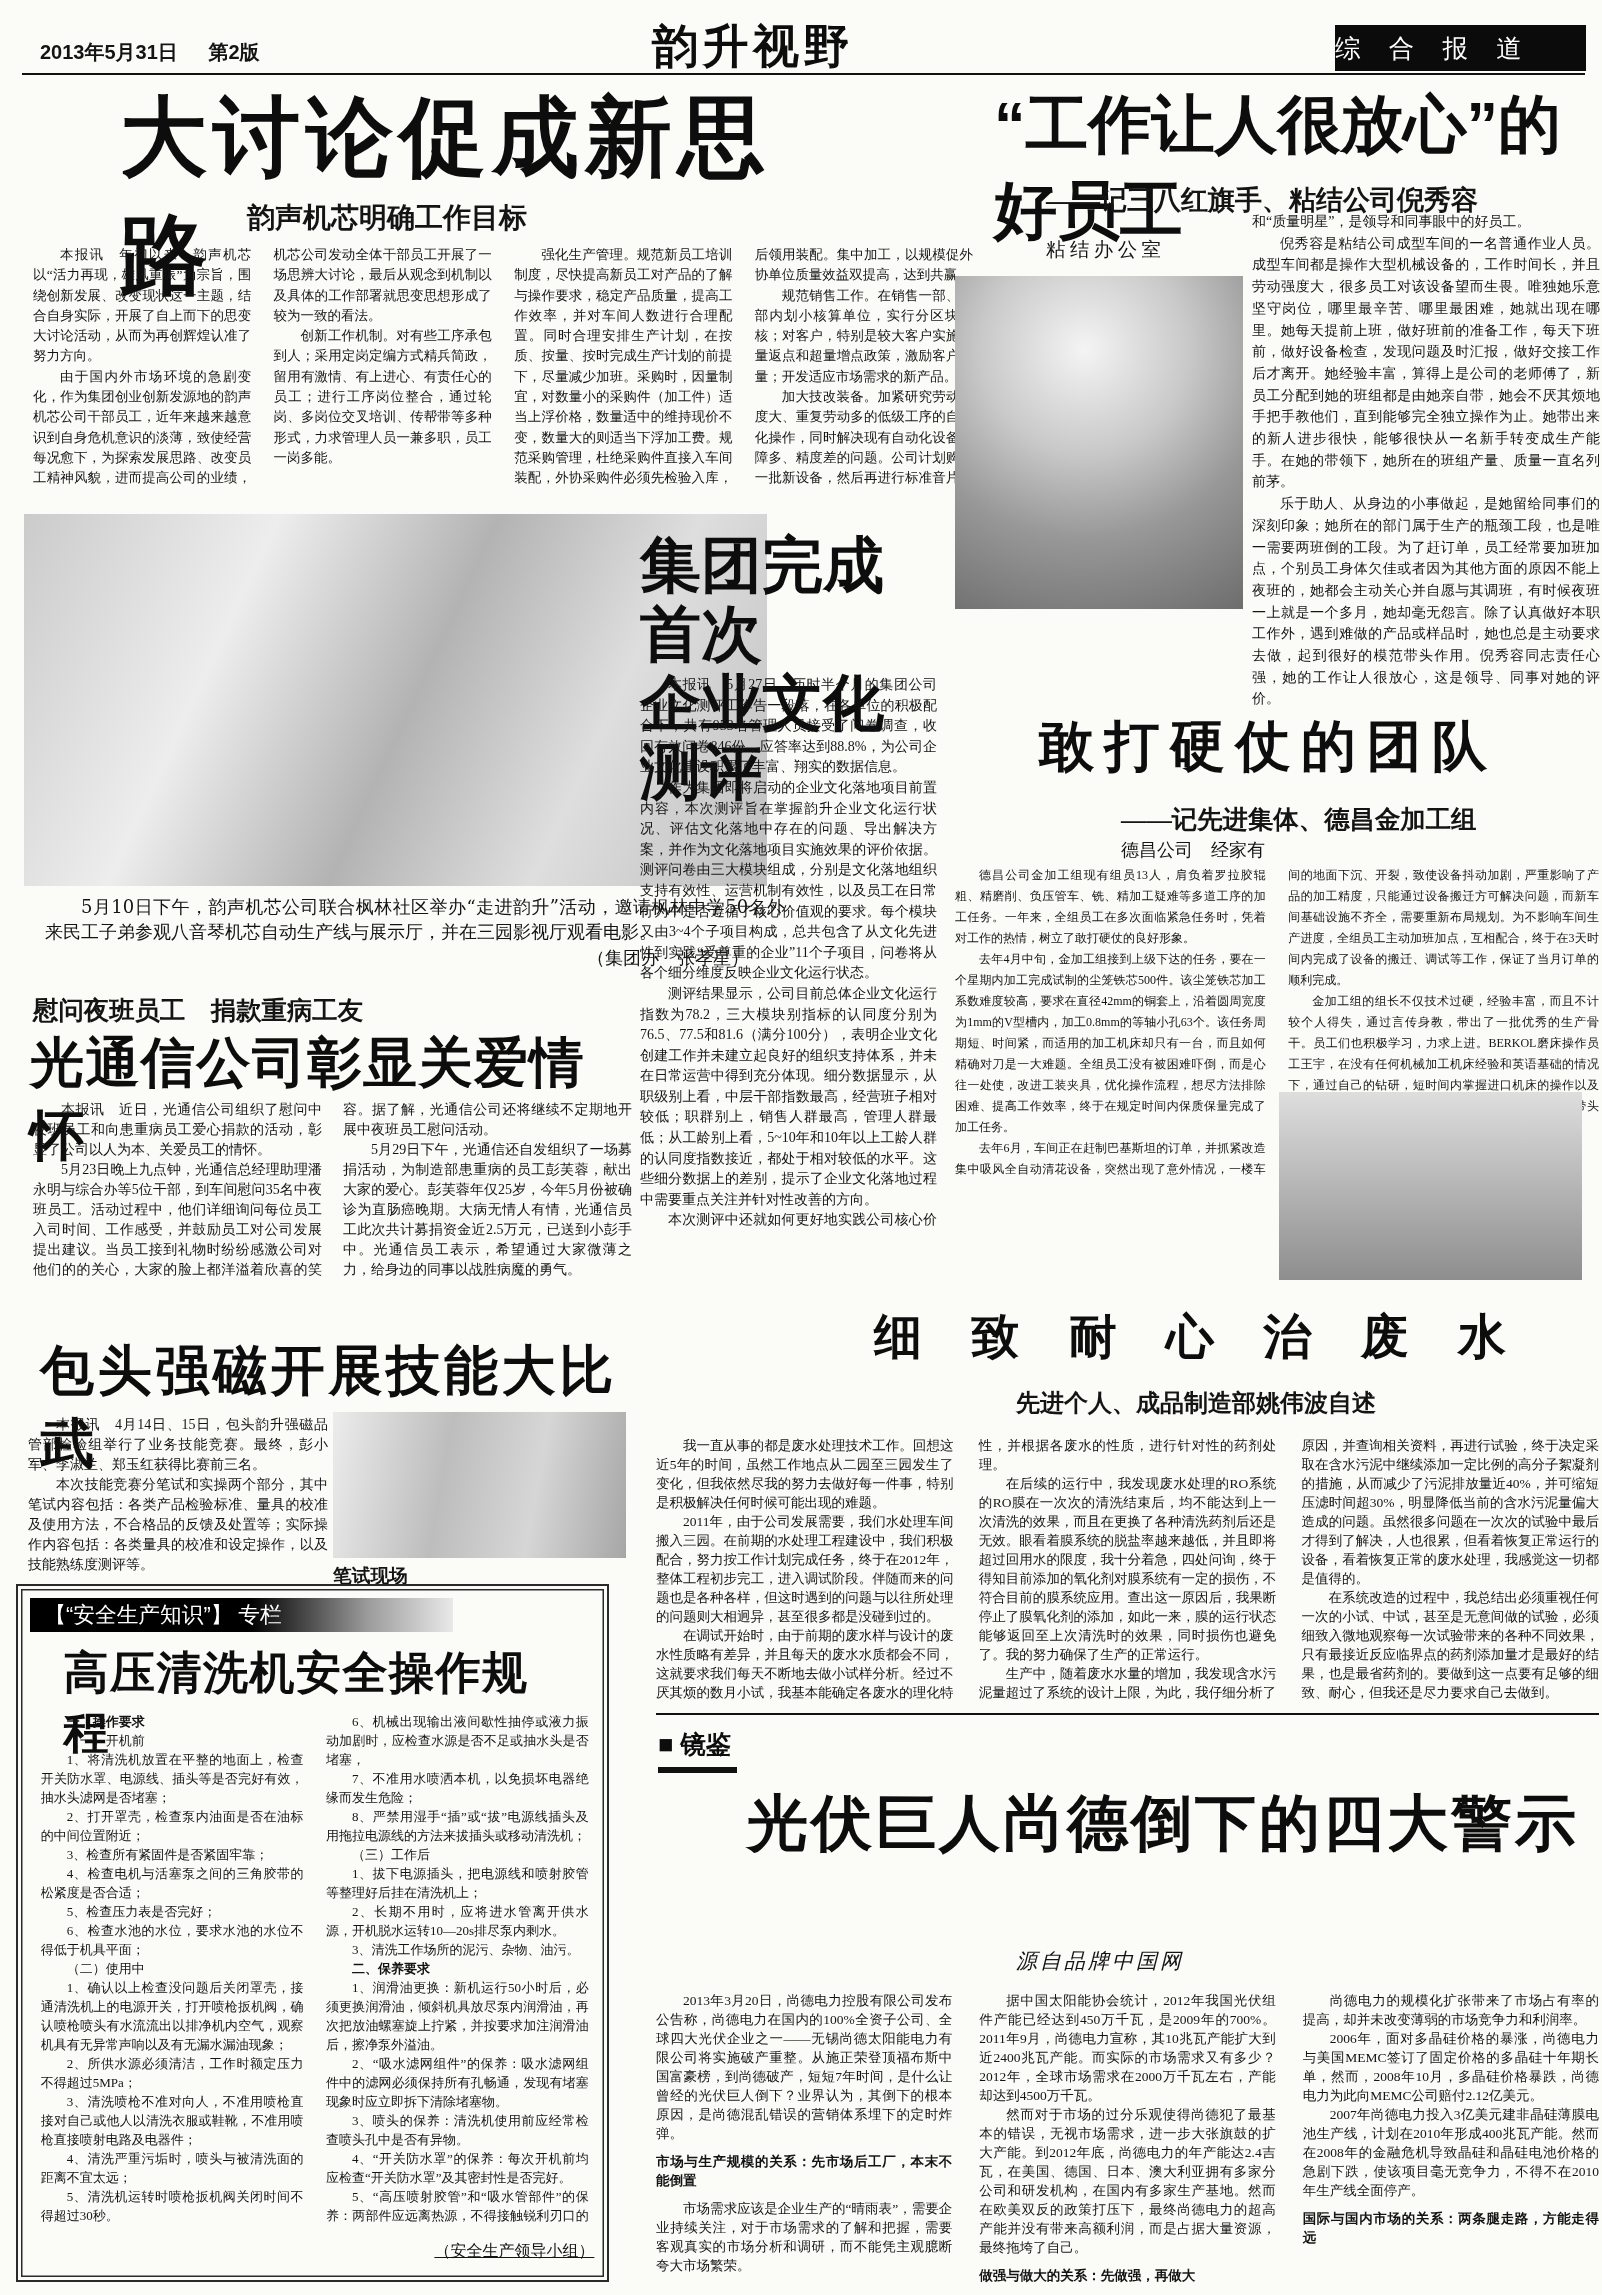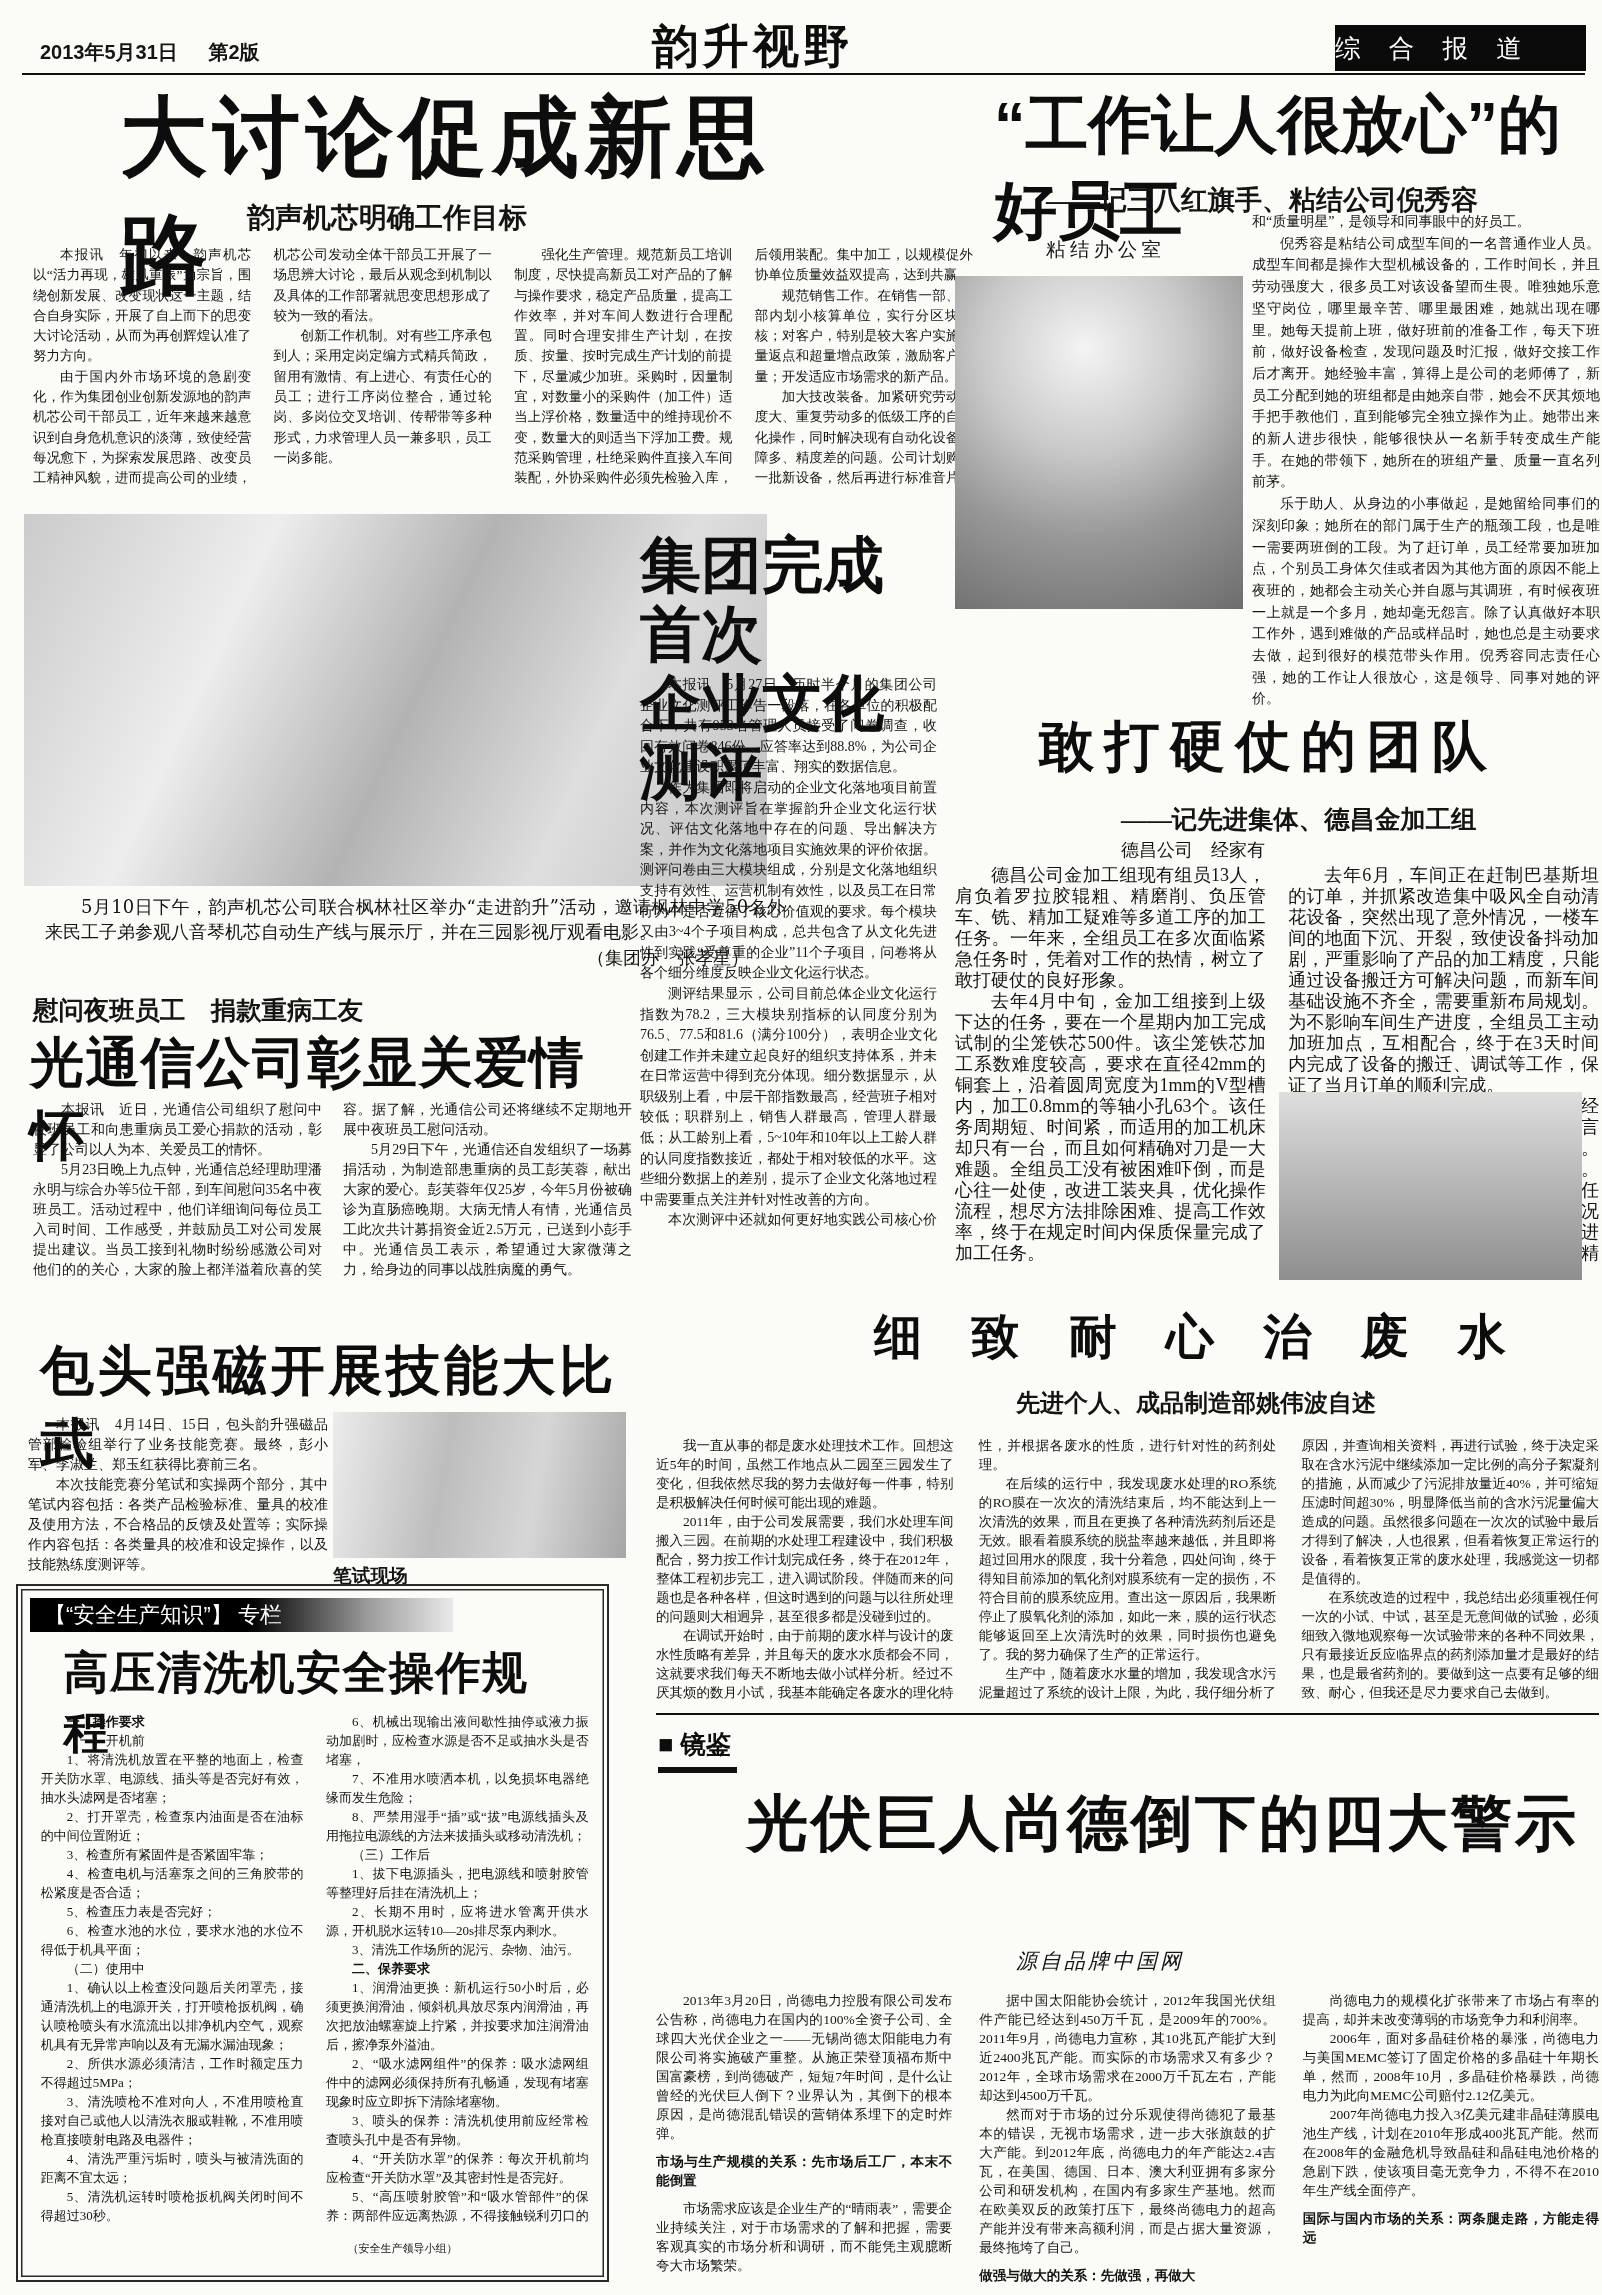--- a/index.html
+++ b/index.html
@@ -109,21 +109,21 @@
         <p class="bp">1、拔下电源插头，把电源线和喷射胶管等整理好后挂在清洗机上；</p>
         <p class="bp">2、长期不用时，应将进水管离开供水源，开机脱水运转10—20s排尽泵内剩水。</p>
         <p class="bp">3、清洗工作场所的泥污、杂物、油污。</p>
         <p class="bp bold">二、保养要求</p>
         <p class="bp">1、润滑油更换：新机运行50小时后，必须更换润滑油，倾斜机具放尽泵内润滑油，再次把放油螺塞旋上拧紧，并按要求加注润滑油后，擦净泵外溢油。</p>
         <p class="bp">2、“吸水滤网组件”的保养：吸水滤网组件中的滤网必须保持所有孔畅通，发现有堵塞现象时应立即拆下清除堵塞物。</p>
         <p class="bp">3、喷头的保养：清洗机使用前应经常检查喷头孔中是否有异物。</p>
         <p class="bp">4、“开关防水罩”的保养：每次开机前均应检查“开关防水罩”及其密封性是否完好。</p>
         <p class="bp">5、“高压喷射胶管”和“吸水管部件”的保养：两部件应远离热源，不得接触锐利刃口的器物及油类，避免人员踩踏及重物碾压。</p>
       </div>
-    <div class="abs kai" style="left:329px; top:655px; width:247px; text-align:left; font-size:11px;">（安全生产领导小组）</div>
+    <div class="abs kai" style="left:329px; top:655px; width:247px; text-align:right; font-size:16px;text-decoration:underline;">（安全生产领导小组）</div>
   </div>
 
   <div class="abs hd c" style="left:994px; top:82px; width:601px; font-size:63px;">“工作让人很放心”的好员工</div>
   <div class="abs c" style="left:1046px; top:182px; width:516px; font-size:27px; font-weight:bold;">——记三八红旗手、粘结公司倪秀容</div>
   <div class="abs kai c" style="left:1046px; top:236px; width:516px; font-size:19.4px; letter-spacing:4.5px;">粘结办公室</div>
   <div class="abs photo ph3" style="left:955px; top:276px; width:288px; height:333px;"></div>
   <div class="abs body-txt" style="left:1252px; top:211px; width:348px; height:507px; font-size:14px; line-height:21.7px;">
       <p class="bp noind">和“质量明星”，是领导和同事眼中的好员工。</p>
       <p class="bp">倪秀容是粘结公司成型车间的一名普通作业人员。成型车间都是操作大型机械设备的，工作时间长，并且劳动强度大，很多员工对该设备望而生畏。唯独她乐意坚守岗位，哪里最辛苦、哪里最困难，她就出现在哪里。她每天提前上班，做好班前的准备工作，每天下班前，做好设备检查，发现问题及时汇报，做好交接工作后才离开。她经验丰富，算得上是公司的老师傅了，新员工分配到她的班组都是由她亲自带，她会不厌其烦地手把手教他们，直到能够完全独立操作为止。她带出来的新人进步很快，能够很快从一名新手转变成生产能手。在她的带领下，她所在的班组产量、质量一直名列前茅。</p>
       <p class="bp">乐于助人、从身边的小事做起，是她留给同事们的深刻印象；她所在的部门属于生产的瓶颈工段，也是唯一需要两班倒的工段。为了赶订单，员工经常要加班加点，个别员工身体欠佳或者因为其他方面的原因不能上夜班的，她都会主动关心并自愿与其调班，有时候夜班一上就是一个多月，她却毫无怨言。除了认真做好本职工作外，遇到难做的产品或样品时，她也总是主动要求去做，起到很好的模范带头作用。倪秀容同志责任心强，她的工作让人很放心，这是领导、同事对她的评价。</p>
@@ -136,21 +136,21 @@
   <div class="abs body-txt" style="left:640px; top:675px; width:297px; height:553px; font-size:14px; line-height:20.6px;">
       <p class="bp">本报讯　5月27日，历时半个月的集团公司企业文化测评工作告一段落，在各单位的积极配合下，共有953名管理人员接受了问卷调查，收回有效问卷846份，应答率达到88.8%，为公司企业文化建设积累了丰富、翔实的数据信息。</p>
       <p class="bp">作为集团即将启动的企业文化落地项目前置内容，本次测评旨在掌握韵升企业文化运行状况、评估文化落地中存在的问题、导出解决方案，并作为文化落地项目实施效果的评价依据。测评问卷由三大模块组成，分别是文化落地组织支持有效性、运营机制有效性，以及员工在日常行为中是否遵循了核心价值观的要求。每个模块又由3~4个子项目构成，总共包含了从文化先进性到实践“受尊重的企业”11个子项目，问卷将从各个细分维度反映企业文化运行状态。</p>
       <p class="bp">测评结果显示，公司目前总体企业文化运行指数为78.2，三大模块别指标的认同度分别为76.5、77.5和81.6（满分100分），表明企业文化创建工作并未建立起良好的组织支持体系，并未在日常运营中得到充分体现。细分数据显示，从职级别上看，中层干部指数最高，经营班子相对较低；职群别上，销售人群最高，管理人群最低；从工龄别上看，5~10年和10年以上工龄人群的认同度指数接近，都处于相对较低的水平。这些细分数据上的差别，提示了企业文化落地过程中需要重点关注并针对性改善的方向。</p>
       <p class="bp">本次测评中还就如何更好地实践公司核心价值观征询了员工意见，并得到大家的积极响应，共收到1627条有效建议，主要集中在提高个人修养、改善福利待遇、关心并尊重员工和加强公司的社会责任贡献等方面。</p>
     </div>
 
   <div class="abs hd c" style="left:1039px; top:710px; width:547px; font-size:55px; letter-spacing:10.5px;">敢打硬仗的团队</div>
   <div class="abs c" style="left:1121px; top:803px; width:465px; font-size:25.4px; font-weight:bold;">——记先进集体、德昌金加工组</div>
   <div class="abs kai c" style="left:1121px; top:838px; width:465px; font-size:18px;">德昌公司　经家有</div>
-  <div class="abs body-txt" style="left:955px; top:865px; width:644px; height:415px; column-count:2; column-gap:22.4px; font-size:18px; line-height:21px;">
+  <div class="abs body-txt" style="left:955px; top:865px; width:644px; height:415px; column-count:2; column-gap:22.4px; font-size:12px; line-height:21px;">
       <p class="bp">德昌公司金加工组现有组员13人，肩负着罗拉胶辊粗、精磨削、负压管车、铣、精加工疑难等多道工序的加工任务。一年来，全组员工在多次面临紧急任务时，凭着对工作的热情，树立了敢打硬仗的良好形象。</p>
       <p class="bp">去年4月中旬，金加工组接到上级下达的任务，要在一个星期内加工完成试制的尘笼铁芯500件。该尘笼铁芯加工系数难度较高，要求在直径42mm的铜套上，沿着圆周宽度为1mm的V型槽内，加工0.8mm的等轴小孔63个。该任务周期短、时间紧，而适用的加工机床却只有一台，而且如何精确对刀是一大难题。全组员工没有被困难吓倒，而是心往一处使，改进工装夹具，优化操作流程，想尽方法排除困难、提高工作效率，终于在规定时间内保质保量完成了加工任务。</p>
       <p class="bp">去年6月，车间正在赶制巴基斯坦的订单，并抓紧改造集中吸风全自动清花设备，突然出现了意外情况，一楼车间的地面下沉、开裂，致使设备抖动加剧，严重影响了产品的加工精度，只能通过设备搬迁方可解决问题，而新车间基础设施不齐全，需要重新布局规划。为不影响车间生产进度，全组员工主动加班加点，互相配合，终于在3天时间内完成了设备的搬迁、调试等工作，保证了当月订单的顺利完成。</p>
       <p class="bp">金加工组的组长不仅技术过硬，经验丰富，而且不计较个人得失，通过言传身教，带出了一批优秀的生产骨干。员工们也积极学习，力求上进。BERKOL磨床操作员工王宇，在没有任何机械加工机床经验和英语基础的情况下，通过自己的钻研，短时间内掌握进口机床的操作以及各种罗拉胶辊粗、精加工的要领，起到了良好的榜样带头作用。</p>
     </div>
   <div class="abs photo ph4" style="left:1279px; top:1092px; width:303px; height:188px;"></div>
 
   <div class="abs hd c" style="left:874px; top:1305px; width:658px; font-size:48px; letter-spacing:18px;">细 致 耐 心 治 废 水</div>
   <div class="abs c" style="left:1016px; top:1387px; width:374px; font-size:24px; font-weight:bold;">先进个人、成品制造部姚伟波自述</div>
   <div class="abs body-txt" style="left:656px; top:1436px; width:943px; height:269px; column-count:3; column-gap:25.4px; font-size:13.5px; line-height:19px;">

